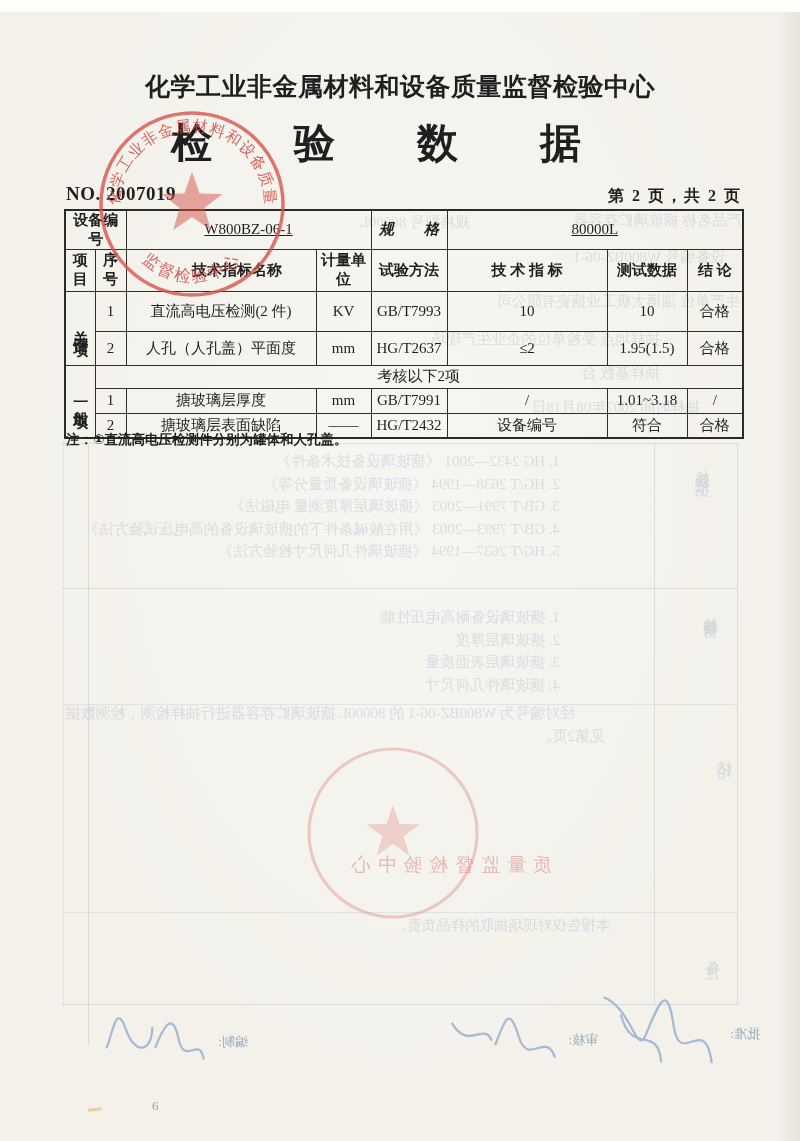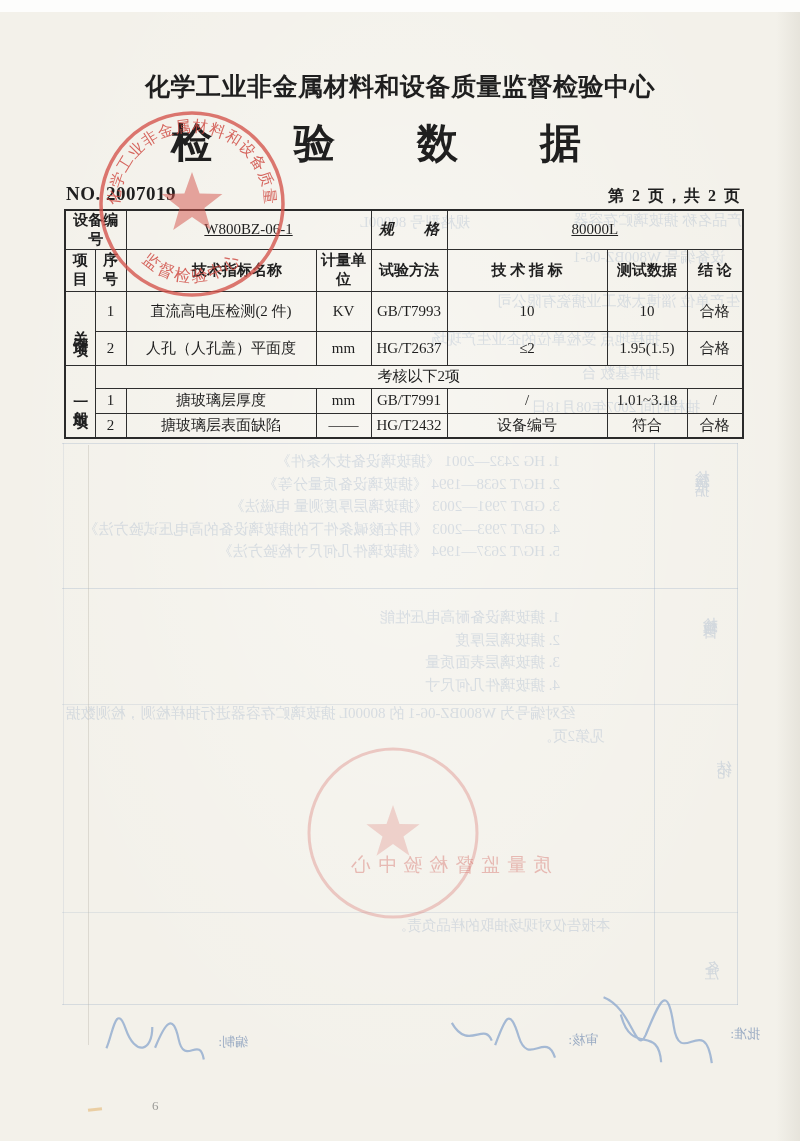--- a/index.html
+++ b/index.html
@@ -200,20 +200,21 @@
         <td class="name-cell">搪玻璃层表面缺陷</td>
         <td>——</td>
         <td>HG/T2432</td>
         <td>设备编号</td>
         <td>符合</td>
         <td>合格</td>
       </tr>
     </tbody>
       </table>
 
+    <div class="footnote">注：①直流高电压检测件分别为罐体和人孔盖。</div>
     <div class="page-mark">6</div>
     <div class="orange-dash"></div>
   </div>
 
   <svg class="stamp1" width="208" height="198">
     <circle cx="102" cy="98" r="91" fill="none" stroke="#d4524a" stroke-width="3.5" opacity="0.78"></circle>
     <polygon points="102,66 109.6,87.5 132.4,88.1 114.4,102 120.8,123.9 102,111 83.2,123.9 89.6,102 71.6,88.1 94.4,87.5" fill="#d4524a" opacity="0.5"></polygon>
     <defs>
       <path id="arcTop" d="M 32,119 A 73,73 0 1 1 172,119" fill="none"></path>
       <path id="arcBottom" d="M 40,138 A 70,70 0 0 0 164,138" fill="none"></path>

